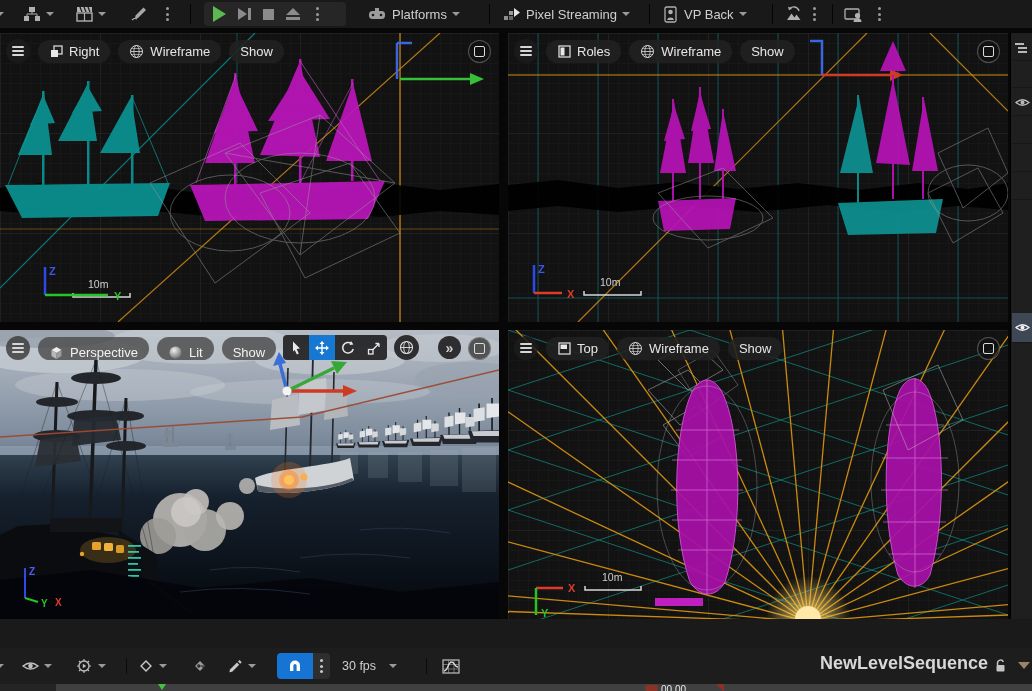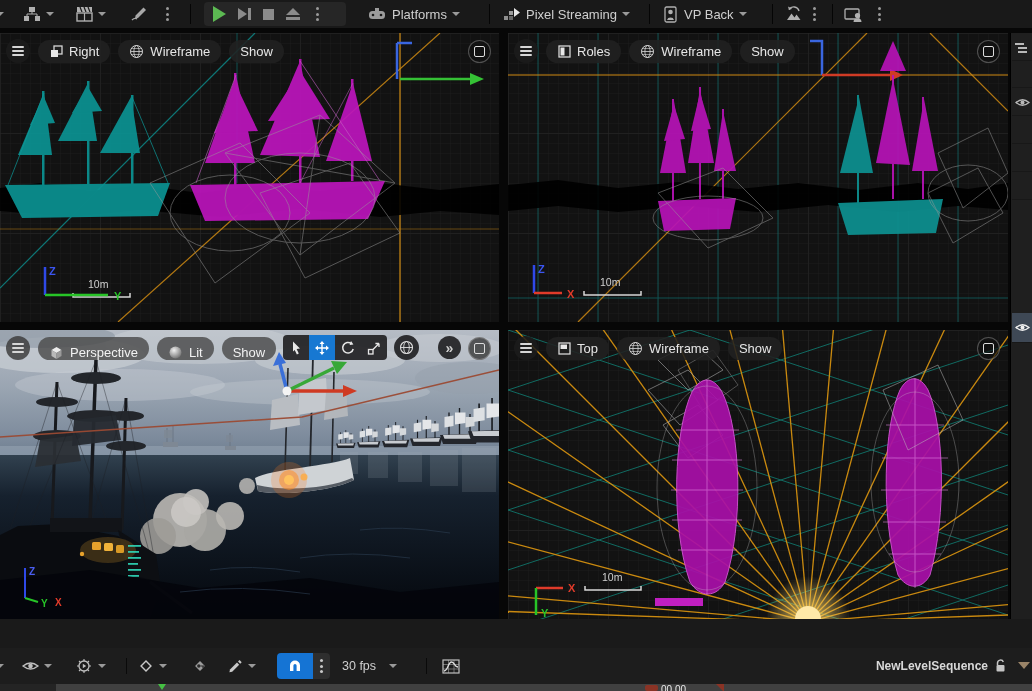--- a/index.html
+++ b/index.html
@@ -52,21 +52,21 @@
   .right-panel{position:absolute;left:1010px;top:33px;width:22px;height:586px;background:#1f1f1f;border-left:1px solid #000;box-sizing:border-box;}
   .rp-row{position:absolute;left:1px;width:21px;height:26px;border-bottom:1px solid #181818;display:flex;align-items:center;justify-content:flex-start;padding-left:3px;box-sizing:border-box;}
   .rp-row.hl{background:#3e4855;}
   
   .seq-panel{position:absolute;left:0;top:619px;width:1032px;height:72px;background:#1a1a1a;}
   .seq-toolbar{position:absolute;left:0;top:29px;width:1032px;height:36px;background:#1d1d1d;}
   .st-item{position:absolute;top:6px;height:24px;display:flex;align-items:center;gap:5px;color:#cfcfcf;font-size:12.5px;}
   .magnet-split{position:absolute;left:277px;top:5px;display:flex;height:26px;border-radius:4px;overflow:hidden;}
   .magnet-blue{width:36px;background:#1574d4;display:flex;align-items:center;justify-content:center;}
   .magnet-dots{width:17px;background:#2e2e2e;display:flex;align-items:center;justify-content:center;}
-  .seq-name{position:absolute;right:44px;top:11px;color:#d8d8d8;font-size:12px;font-weight:600;}
+  .seq-name{position:absolute;right:44px;top:5px;color:#d8d8d8;font-size:18px;font-weight:600;}
   .seq-timeline{position:absolute;left:0;top:65px;width:1032px;height:7px;background:#404040;overflow:hidden;}
   .tl-left{position:absolute;left:0;top:0;width:56px;height:7px;background:#242424;}
   .playhead{position:absolute;left:158px;top:0;width:0;height:0;border-left:4px solid transparent;border-right:4px solid transparent;border-top:6px solid #45c043;}
   .rec-badge{position:absolute;left:645px;top:1px;width:13px;height:6px;background:#8a3325;border-radius:2px;}
   .time-txt{position:absolute;left:661px;top:0px;color:#eaeaea;font-size:10px;line-height:12px;}
   .rec-tri{position:absolute;left:716px;top:0;width:0;height:0;border-left:8px solid transparent;border-top:8px solid #8a3325;}
   .end-tri{position:absolute;left:1018px;top:14px;width:0;height:0;border-left:6px solid transparent;border-right:6px solid transparent;border-top:7px solid #9a8468;}
 </style>
 </head>
 <body>

